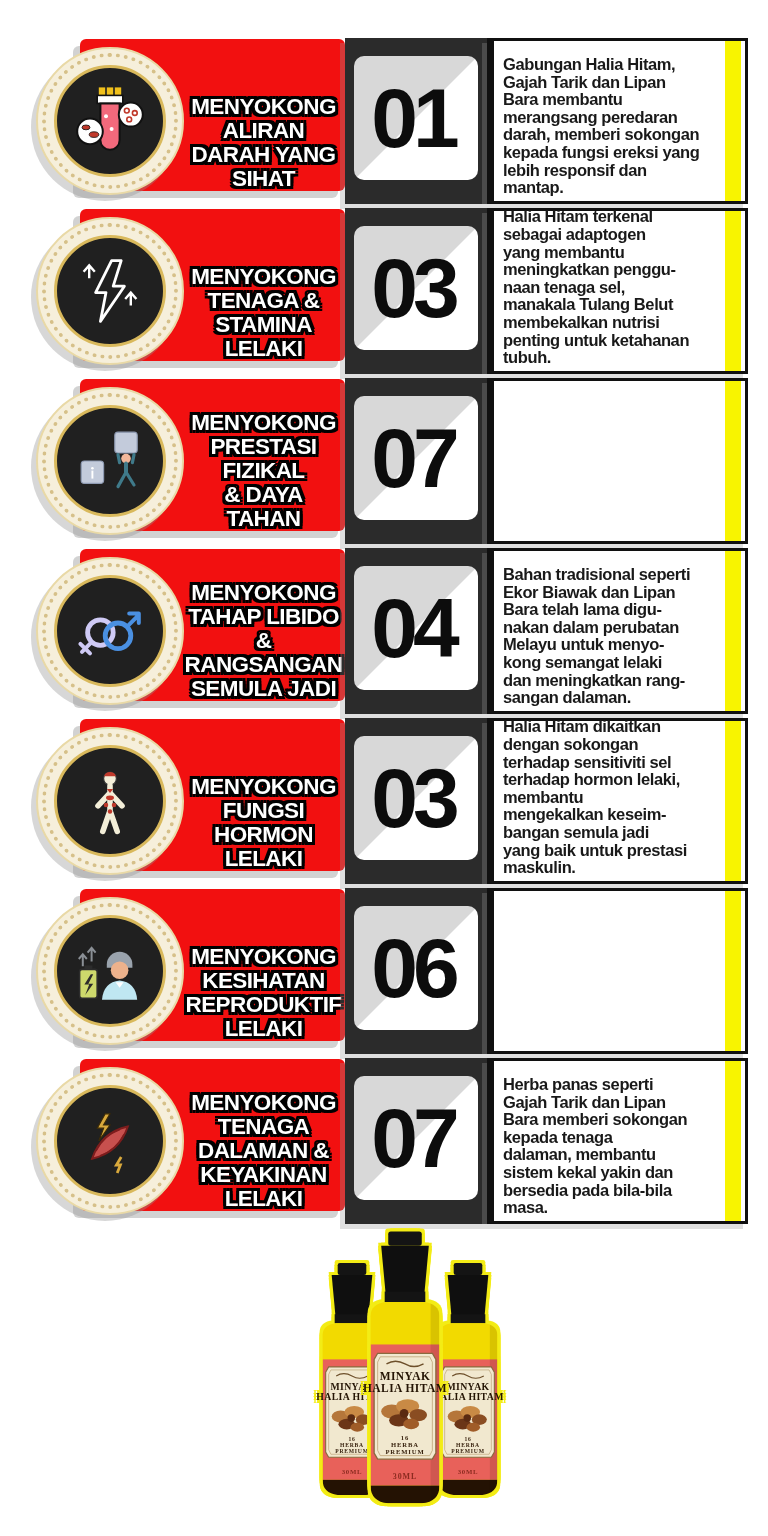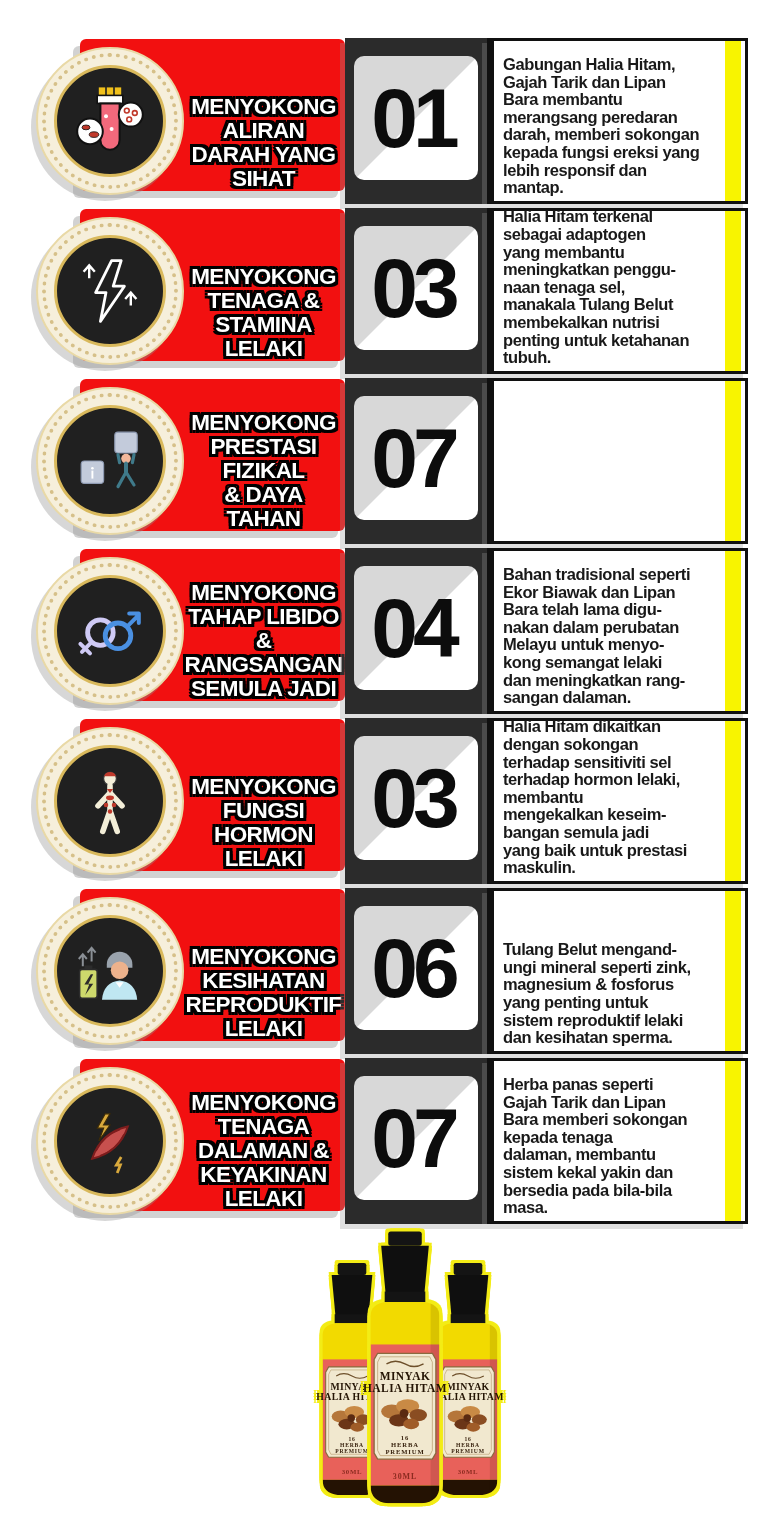--- a/index.html
+++ b/index.html
@@ -273,26 +273,20 @@
             <path d="M57 64 l5 7 5 -7 z" fill="#ffffff"></path>
           </svg>
         </div>
       </div>
       <div class="numblock">
         <div class="numsquare">
           <div class="num">06</div>
         </div>
       </div>
       <div class="descbox">
-        <div class="desc">Tulang Belut mengand-
-ungi mineral seperti zink,
-magnesium &amp; fosforus
-yang penting untuk
-sistem reproduktif lelaki
-dan kesihatan sperma.</div>
         <div class="ybar"></div>
       </div>
     </div>
 
     <div class="row">
       <div class="banner">
         <div class="title">MENYOKONG
 TENAGA
 DALAMAN &amp;
 KEYAKINAN

